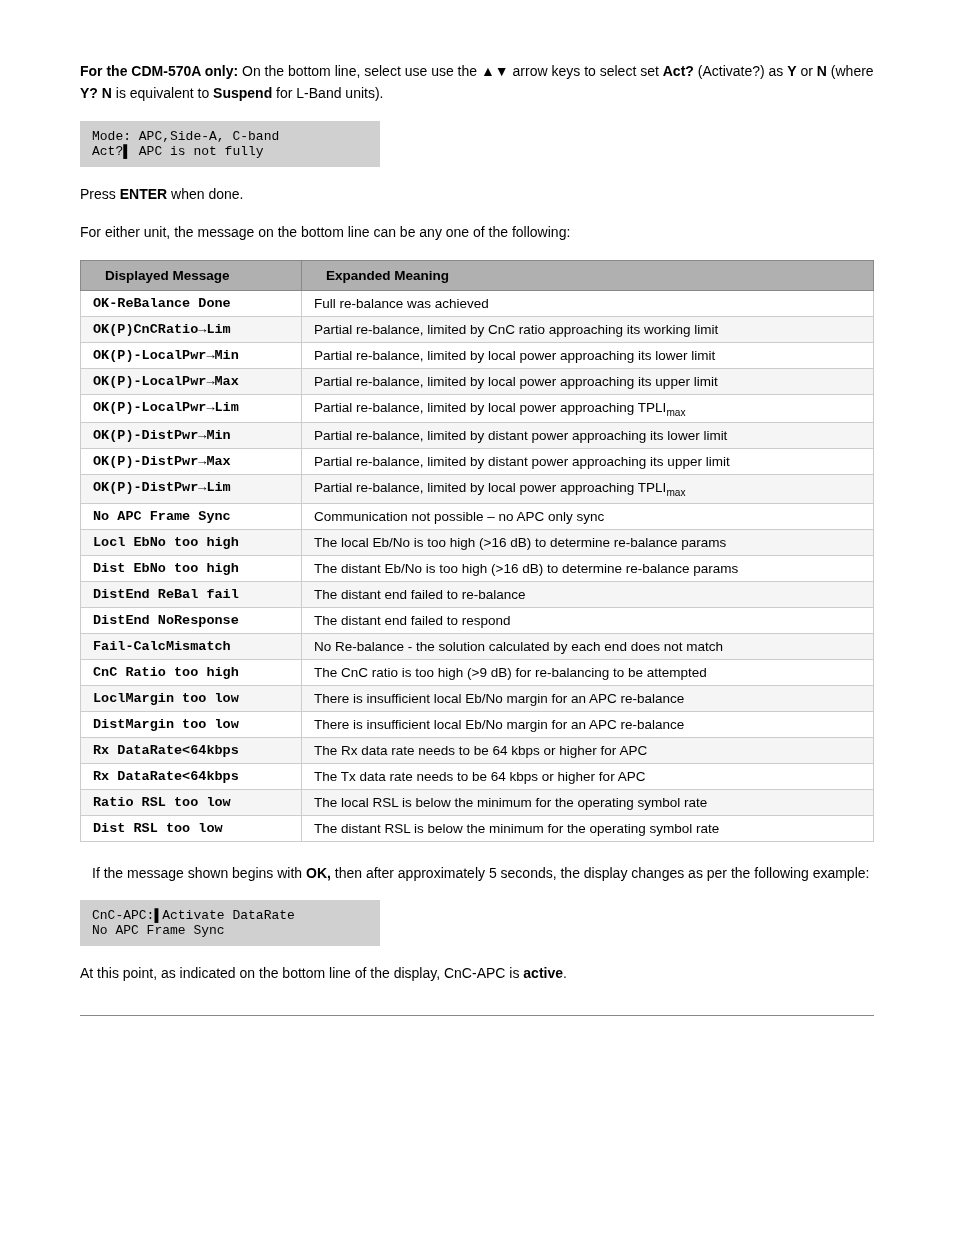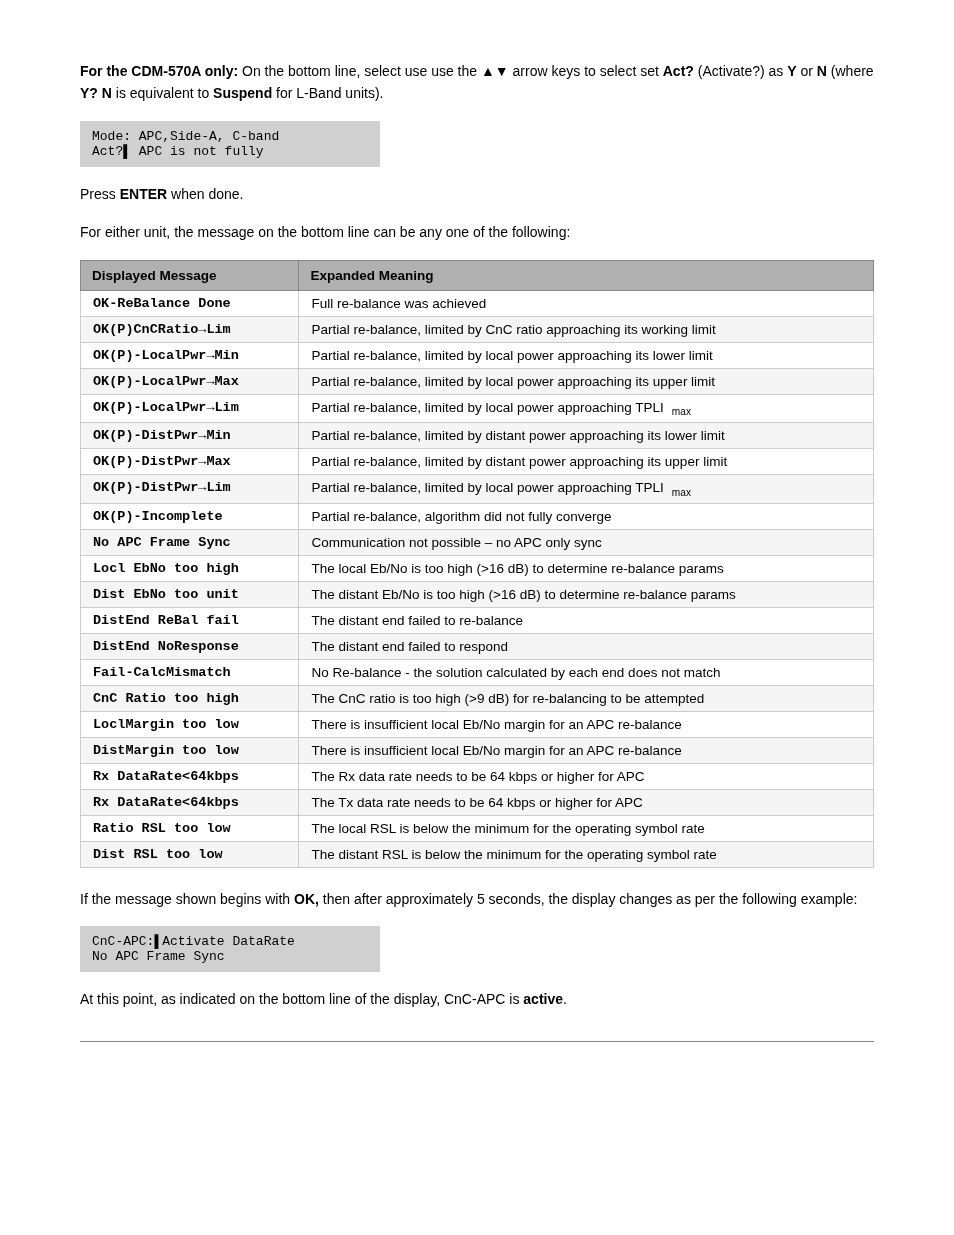--- a/index.html
+++ b/index.html
@@ -36,21 +36,21 @@
     table {
       width: 100%;
       border-collapse: collapse;
       margin-bottom: 20px;
       font-size: 13.5px;
     }
     table thead tr {
       background: #b0b0b0;
     }
     table thead th {
-      padding: 7px 11px;
+      padding: 7px 24px;
       text-align: left;
       font-weight: bold;
       border: 1px solid #888;
     }
     table tbody tr {
       background: #ffffff;
       padding-left: 11px;
     }
     table tbody tr:nth-child(even) {
       background: #f5f5f5;
@@ -61,40 +61,41 @@
       vertical-align: top;
     }
     table tbody td:first-child {
       font-family: 'Courier New', Courier, monospace;
       font-weight: bold;
       white-space: nowrap;
     }
     .after-table-para {
       margin-bottom: 16px;
       line-height: 1.6;
+      margin-left: 12px;
     }
     .code-block2 {
       background: #d0d0d0;
       font-family: 'Courier New', Courier, monospace;
       font-size: 13px;
       padding: 8px 12px;
       display: inline-block;
       margin-bottom: 16px;
       min-width: 300px;
     }
     .final-para {
       margin-bottom: 30px;
       line-height: 1.6;
     }
     .bottom-rule {
       border: none;
       border-top: 1px solid #888;
       margin-top: 20px;
     }
-    sub { font-size: 0.75em; margin-left: 8px; }
+    sub { font-size: 0.75em; }
   </style>
 </head>
 <body>
 
 
 
 
 <p class="intro-para">
   <strong>For the CDM-570A only:</strong><span> On the bottom line, select use use the ▲▼ arrow keys to select set </span><strong>Act?</strong><span> (Activate?) as </span><strong>Y</strong><span> or </span><strong>N</strong><span> (where </span><strong>Y?</strong><strong> N</strong><span> is equivalent to </span><strong>Suspend</strong><span> for L-Band units).</span>
 </p>
@@ -149,33 +150,29 @@
       </tr>
       <tr>
         <td>OK(P)-DistPwr→Max</td>
         <td>Partial re-balance, limited by distant power approaching its upper limit</td>
       </tr>
       <tr>
         <td>OK(P)-DistPwr→Lim</td>
         <td>Partial re-balance, limited by local power approaching TPLI<sub>max</sub></td>
       </tr>
       <tr>
-        <td>OK(P)-Incomplete</td>
-        <td>Partial re-balance, algorithm did not fully converge</td>
-      </tr>
-      <tr>
         <td>No APC Frame Sync</td>
         <td>Communication not possible – no APC only sync</td>
       </tr>
       <tr>
         <td>Locl EbNo too high</td>
         <td>The local Eb/No is too high (&gt;16 dB) to determine re-balance params</td>
       </tr>
       <tr>
-        <td>Dist EbNo too unit</td>
+        <td>Dist EbNo too high</td>
         <td>The distant Eb/No is too high (&gt;16 dB) to determine re-balance params</td>
       </tr>
       <tr>
         <td>DistEnd ReBal fail</td>
         <td>The distant end failed to re-balance</td>
       </tr>
       <tr>
         <td>DistEnd NoResponse</td>
         <td>The distant end failed to respond</td>
       </tr>

